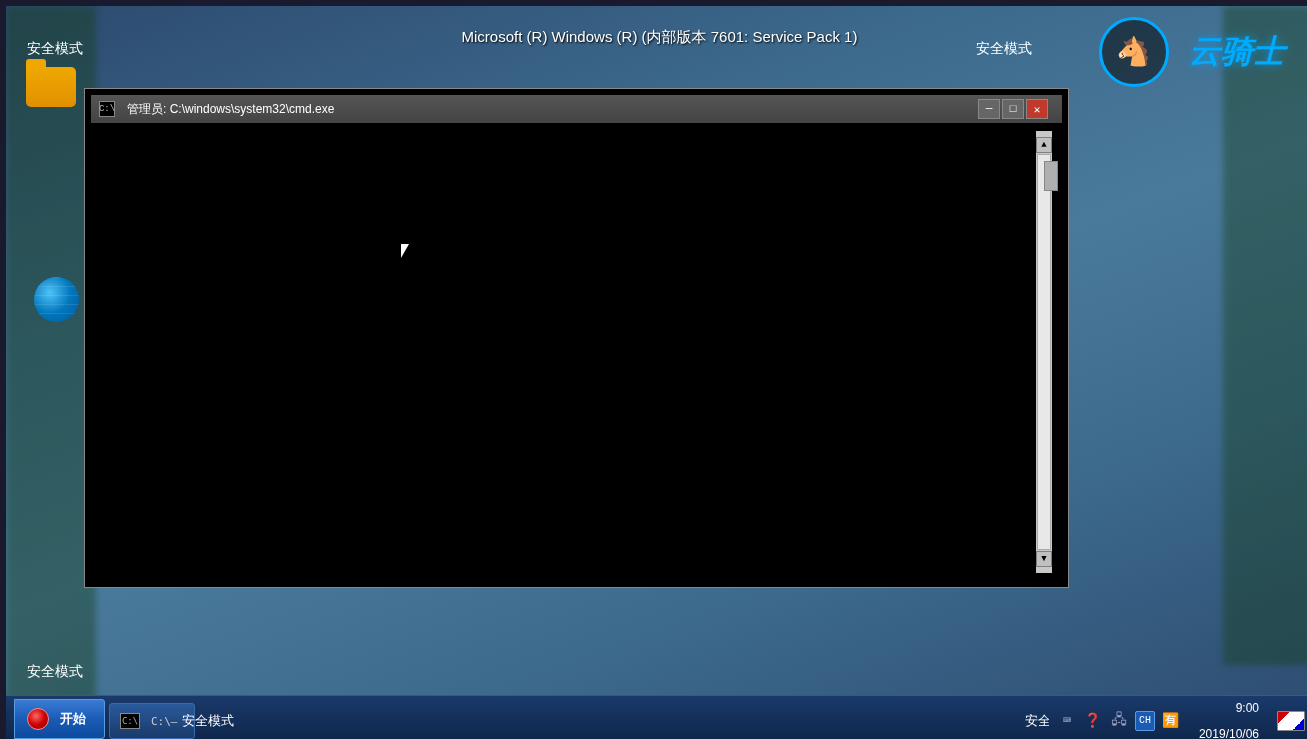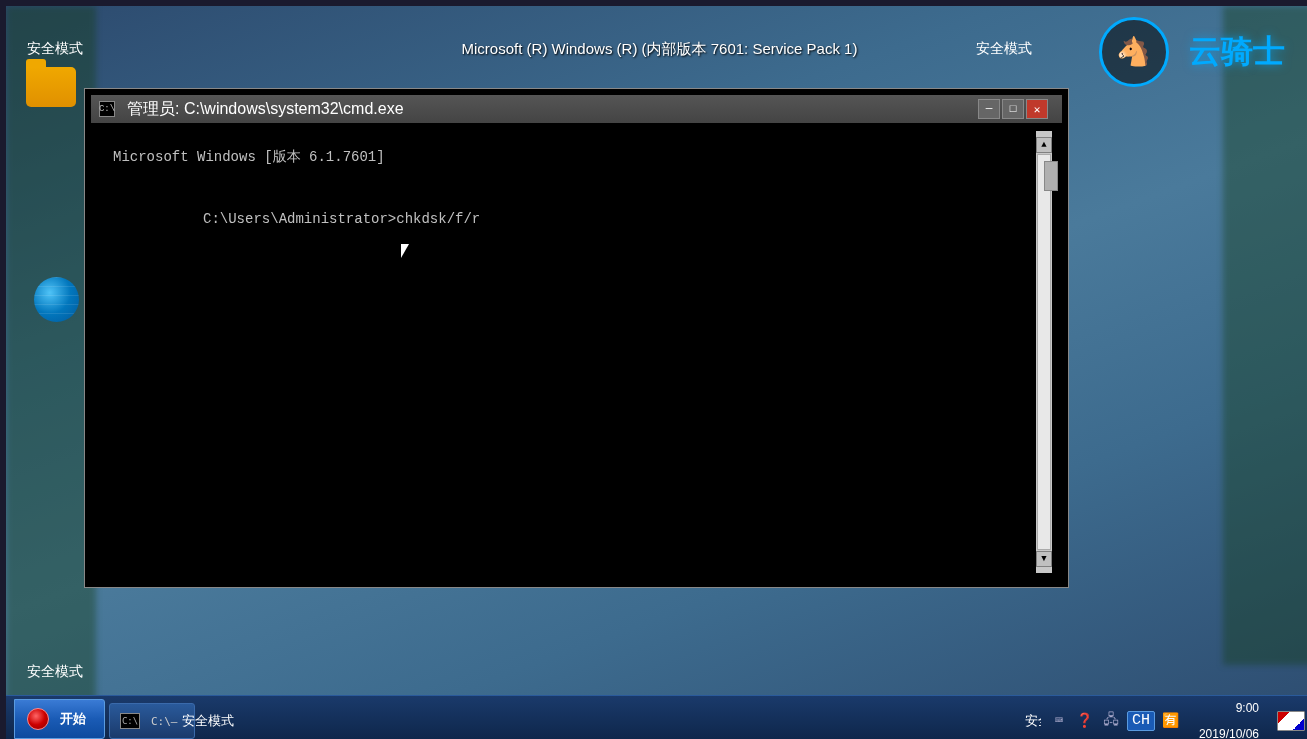--- a/index.html
+++ b/index.html
@@ -79,21 +79,21 @@
       position: absolute;
       color: #ffffff;
       font-size: 14px;
       font-family: '微软雅黑', 'Microsoft YaHei', sans-serif;
       font-weight: normal;
     }
 
     
     .top-center-bar {
       position: absolute;
-      top: 28px;
+      top: 16px;
       left: 50%;
       transform: translateX(-50%);
       color: #ffffff;
       font-size: 15px;
       font-family: '微软雅黑', 'Microsoft YaHei', sans-serif;
       white-space: nowrap;
       text-shadow: 1px 1px 2px #000;
       text-align: center;
     }
 
@@ -158,21 +158,21 @@
       border: 1px solid #888;
       display: flex;
       align-items: center;
       justify-content: center;
       color: #fff;
       font-size: 10px;
     }
     .cmd-titlebar-text {
       flex: 1;
       color: #ffffff;
-      font-size: 16px;
+      font-size: 12px;
       font-family: '微软雅黑', 'Microsoft YaHei', sans-serif;
     }
     .cmd-titlebar-btns {
       display: flex;
       gap: 2px;
     }
     .cmd-btn {
       width: 22px;
       height: 20px;
       background: #666;
@@ -358,26 +358,26 @@
     }
     .clock-area {
       display: flex;
       flex-direction: column;
       align-items: flex-end;
       color: #ffffff;
       font-size: 12px;
       font-family: '微软雅黑', 'Microsoft YaHei', sans-serif;
     }
     .lang-btn {
-      width: 28px;
+      width: 20px;
       height: 20px;
       background: #1a5bb5;
       border: 1px solid #5a9be0;
       color: #fff;
-      font-size: 15px;
+      font-size: 10px;
       display: flex;
       align-items: center;
       justify-content: center;
       cursor: pointer;
       border-radius: 2px;
     }
     .taskbar-safe-right {
       color: #ffffff;
       font-size: 13px;
       font-family: '微软雅黑', 'Microsoft YaHei', sans-serif;
@@ -410,21 +410,21 @@
   <div class="safe-mode-label" style="top:28px;left:15px;">安全模式</div>
 
   <div class="safe-mode-label" style="top:28px;right:275px;">安全模式</div>
 
   <div class="top-center-bar">Microsoft (R) Windows (R) (内部版本 7601: Service Pack 1)</div>
 
   <div class="logo-area">
     <div class="logo-emblem">
       <span class="logo-emblem-inner">🐴</span>
     </div>
-    <div style="display:flex;flex-direction:column;align-items:flex-end;gap:2px;">
+    <div style="display:flex;flex-direction:column;align-items:flex-end;gap:2px;font-style:italic;">
       <span class="logo-text">云骑士</span>
     </div>
   </div>
 
   <div class="desktop-icon" style="top:55px;left:10px;">
     <div class="folder-shape"></div>
   </div>
   <div class="desktop-icon" style="top:265px;left:15px;">
     <div class="globe-icon"></div>
   </div>
@@ -438,24 +438,20 @@
       <span class="cmd-titlebar-text">管理员: C:\windows\system32\cmd.exe</span>
       <div class="cmd-titlebar-btns">
         <div class="cmd-btn">─</div>
         <div class="cmd-btn">□</div>
         <div class="cmd-btn close-btn">✕</div>
       </div>
     </div>
 
     <div class="cmd-body">
       <div class="cmd-content">
-        <div class="cmd-line line1">Microsoft Windows [版本 6.1.7601]</div>
-        <div class="cmd-line" style="margin-top:8px;">
-          <span>C:\Users\Administrator&gt;chkdsk/f/r</span>
-        </div>
 
         <div class="mouse-cursor"></div>
       </div>
 
       <div class="cmd-scrollbar">
         <div class="scrollbar-arrow">▲</div>
         <div class="scrollbar-track">
           <div class="scrollbar-thumb"></div>
         </div>
         <div class="scrollbar-arrow">▼</div>

